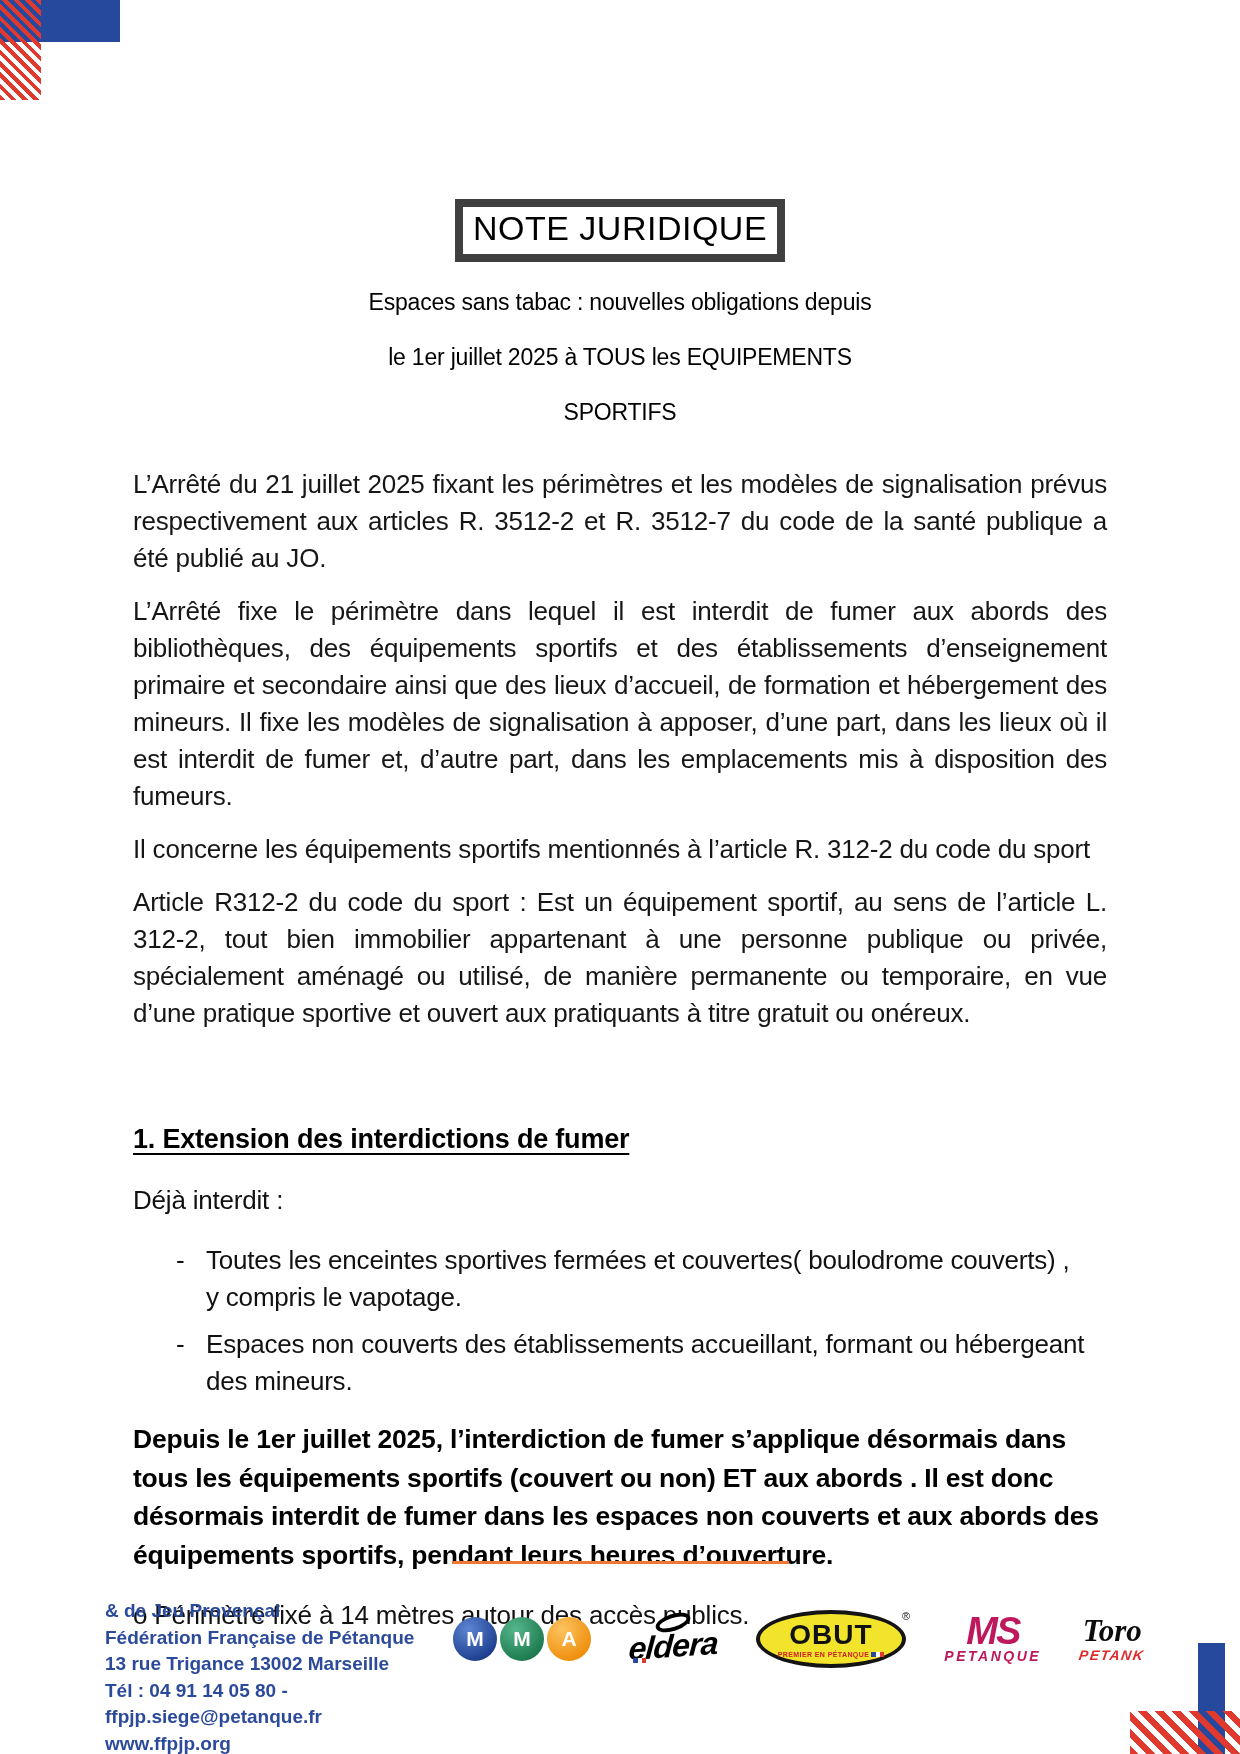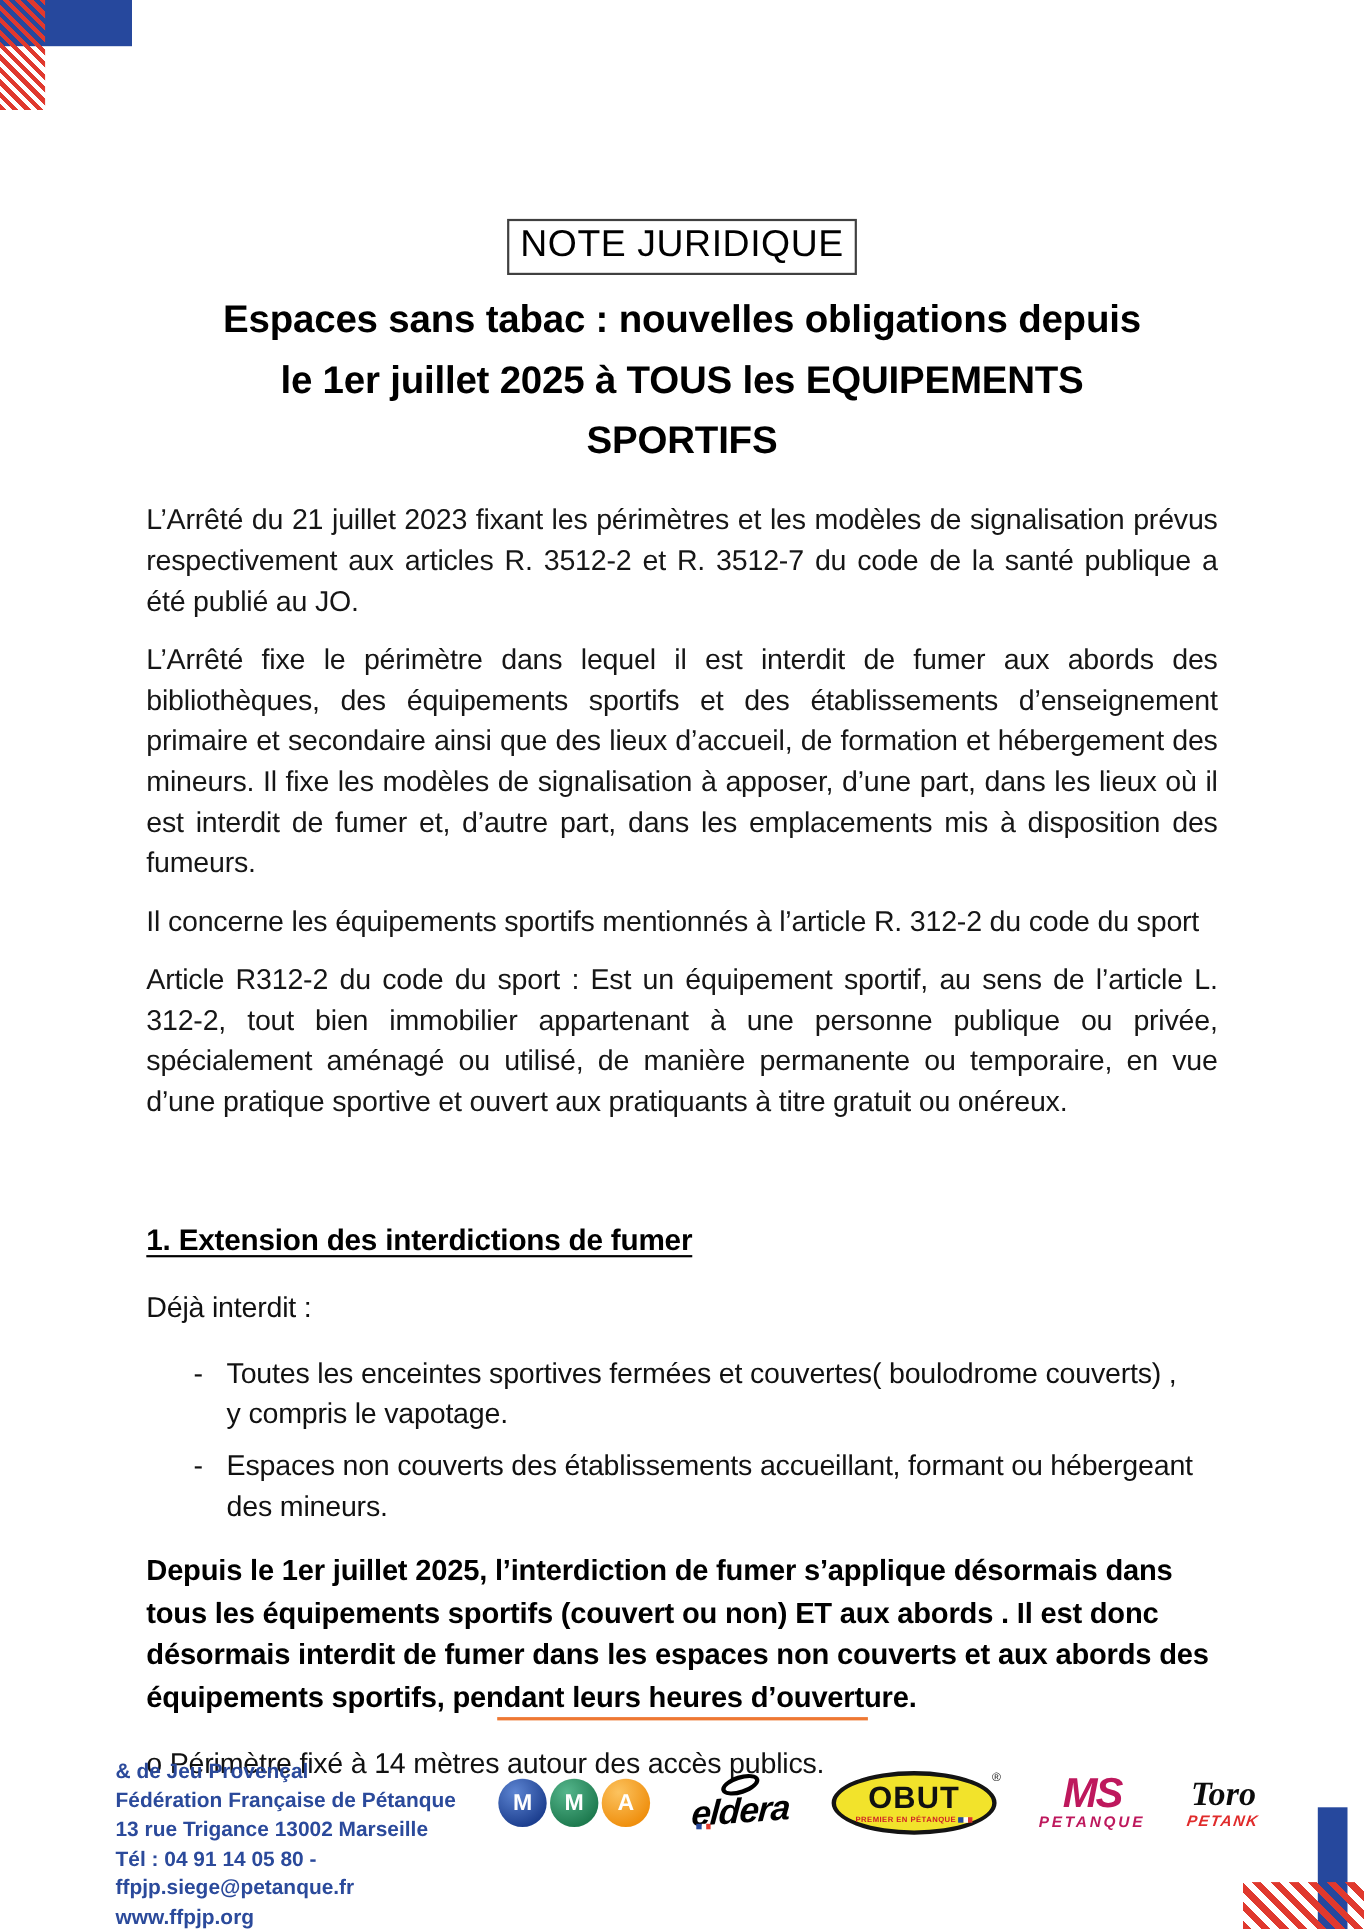--- a/index.html
+++ b/index.html
@@ -19,25 +19,25 @@
   .decor-br-blue  { position:absolute; right:15px; bottom:0; width:27px; height:111px; background:#26489D; }
   .decor-br-stripes {
     position:absolute; right:0; bottom:0; width:110px; height:43px;
     background:repeating-linear-gradient(45deg, #E0392E 0 6px, transparent 6px 12px);
   }
 
   
   .content { padding:0 133px; }
   .badge-row { padding-top:199px; text-align:center; }
   .badge {
-    display:inline-block; border:2px solid #404040; padding:2px 10px 6px;
+    display:inline-block; border:8px solid #404040; padding:2px 10px 6px;
     font-size:34px; letter-spacing:.5px; color:#000;
   }
   .doc-title {
-    margin-top:13px; font-size:35px; font-weight:700; line-height:55px;
+    margin-top:13px; font-size:23px; font-weight:400; line-height:55px;
     text-align:center; color:#000; letter-spacing:-.2px;
   }
   .para {
     margin-top:16px; font-size:26px; line-height:37px;
     text-align:justify; letter-spacing:-.2px; color:#161616;
   }
   .para.first { margin-top:26px; }
   .section-heading {
     margin-top:92px; font-size:27px; font-weight:bold; color:#000;
     text-decoration:underline; text-underline-offset:5px; letter-spacing:-.2px;
@@ -114,21 +114,21 @@
     <div class="badge-row">
       <span class="badge">NOTE JURIDIQUE</span>
     </div>
 
     <h1 class="doc-title">
       <span style="display:block">Espaces sans tabac : nouvelles obligations depuis</span>
       <span style="display:block">le 1er juillet 2025 à TOUS les EQUIPEMENTS</span>
       <span style="display:block">SPORTIFS</span>
     </h1>
 
-    <p class="para first">L’Arrêté du 21 juillet 2023 fixant les périmètres et les modèles de signalisation prévus respectivement aux articles R. 3512-2 et R. 3512-7 du code de la santé publique a été publié au JO.</p>
+    <p class="para first">L’Arrêté du 21 juillet 2025 fixant les périmètres et les modèles de signalisation prévus respectivement aux articles R. 3512-2 et R. 3512-7 du code de la santé publique a été publié au JO.</p>
     <p class="para">L’Arrêté fixe le périmètre dans lequel il est interdit de fumer aux abords des bibliothèques, des équipements sportifs et des établissements d’enseignement primaire et secondaire ainsi que des lieux d’accueil, de formation et hébergement des mineurs. Il fixe les modèles de signalisation à apposer, d’une part, dans les lieux où il est interdit de fumer et, d’autre part, dans les emplacements mis à disposition des fumeurs.</p>
     <p class="para">Il concerne les équipements sportifs mentionnés à l’article R. 312-2 du code du sport</p>
     <p class="para">Article R312-2 du code du sport :  Est un équipement sportif, au sens de l’article L. 312-2, tout bien immobilier appartenant à une personne publique ou privée, spécialement aménagé ou utilisé, de manière permanente ou temporaire, en vue d’une pratique sportive et ouvert aux pratiquants à titre gratuit ou onéreux.</p>
 
     <h2 class="section-heading">1. Extension des interdictions de fumer</h2>
     <p class="intro">Déjà interdit :</p>
 
     <ul class="bullet-list">
       <li>
         <span class="bullet-marker">-</span>

